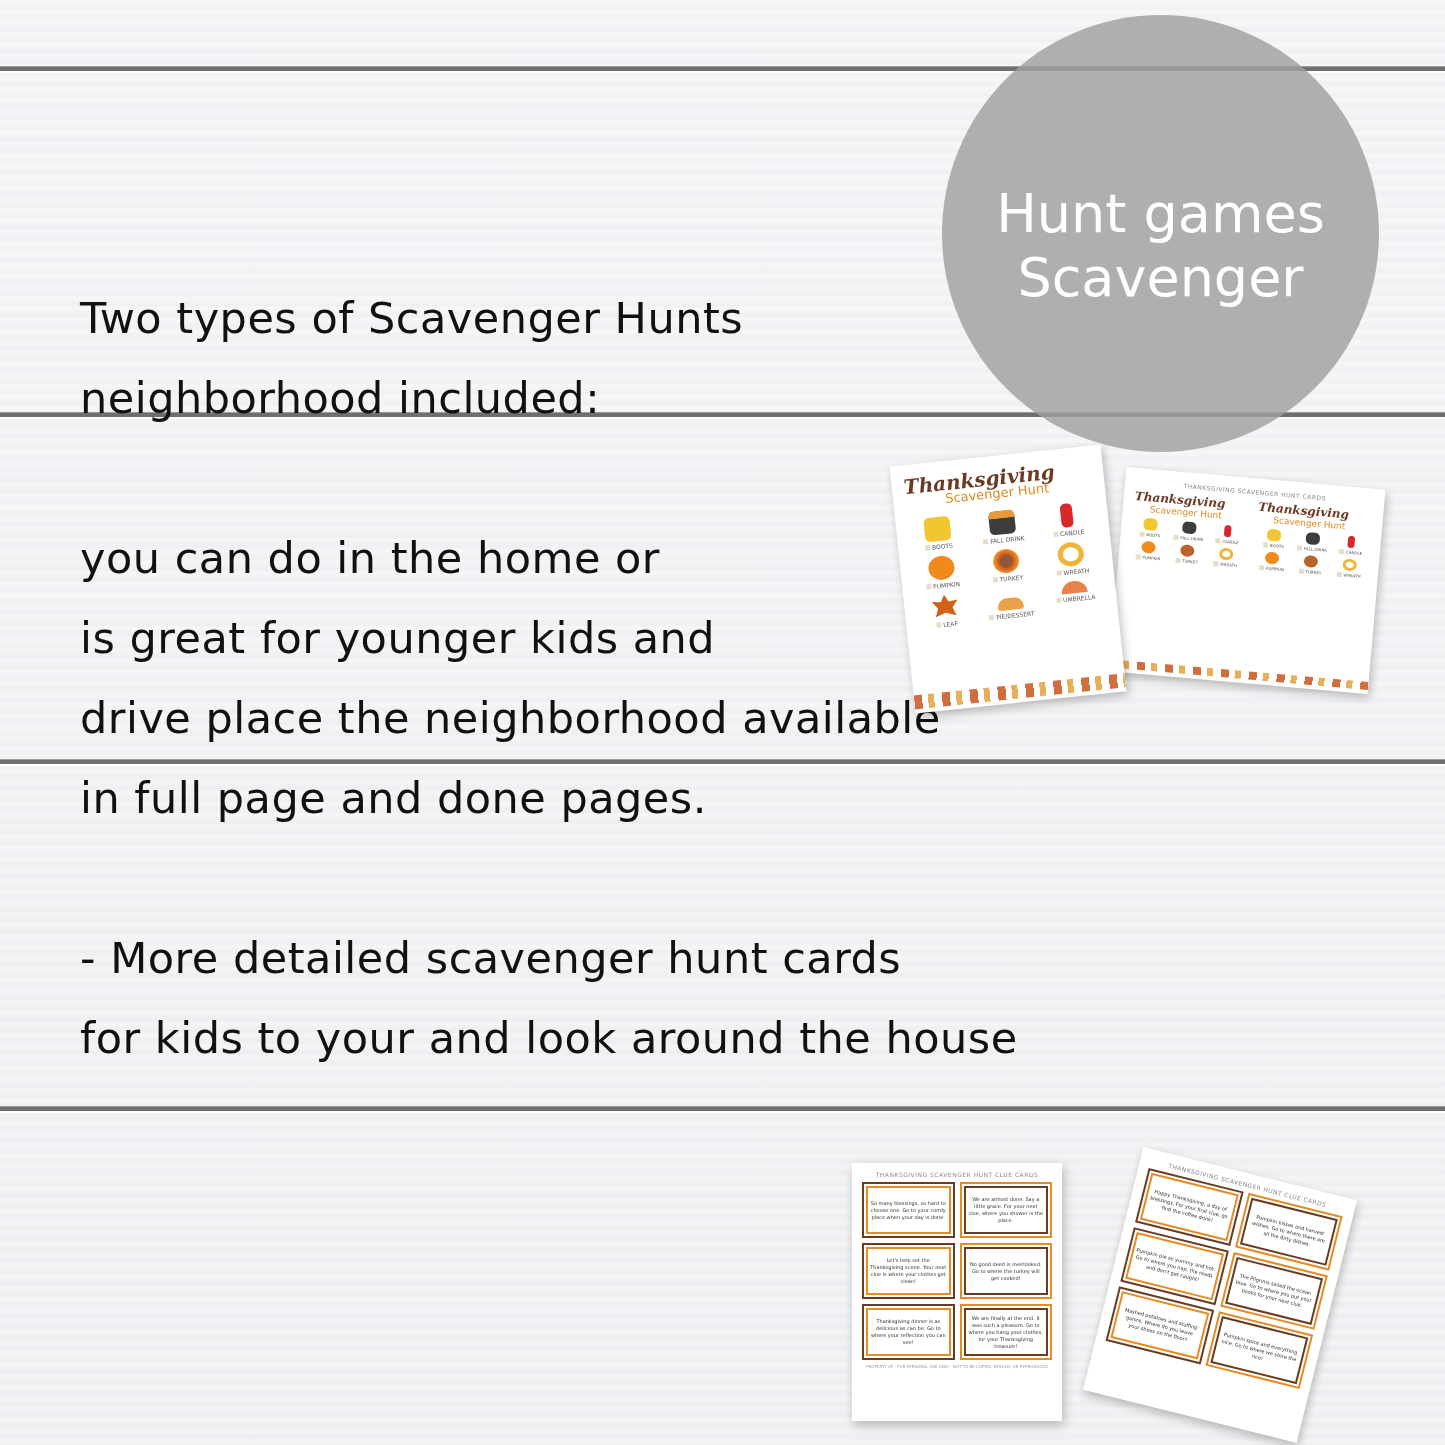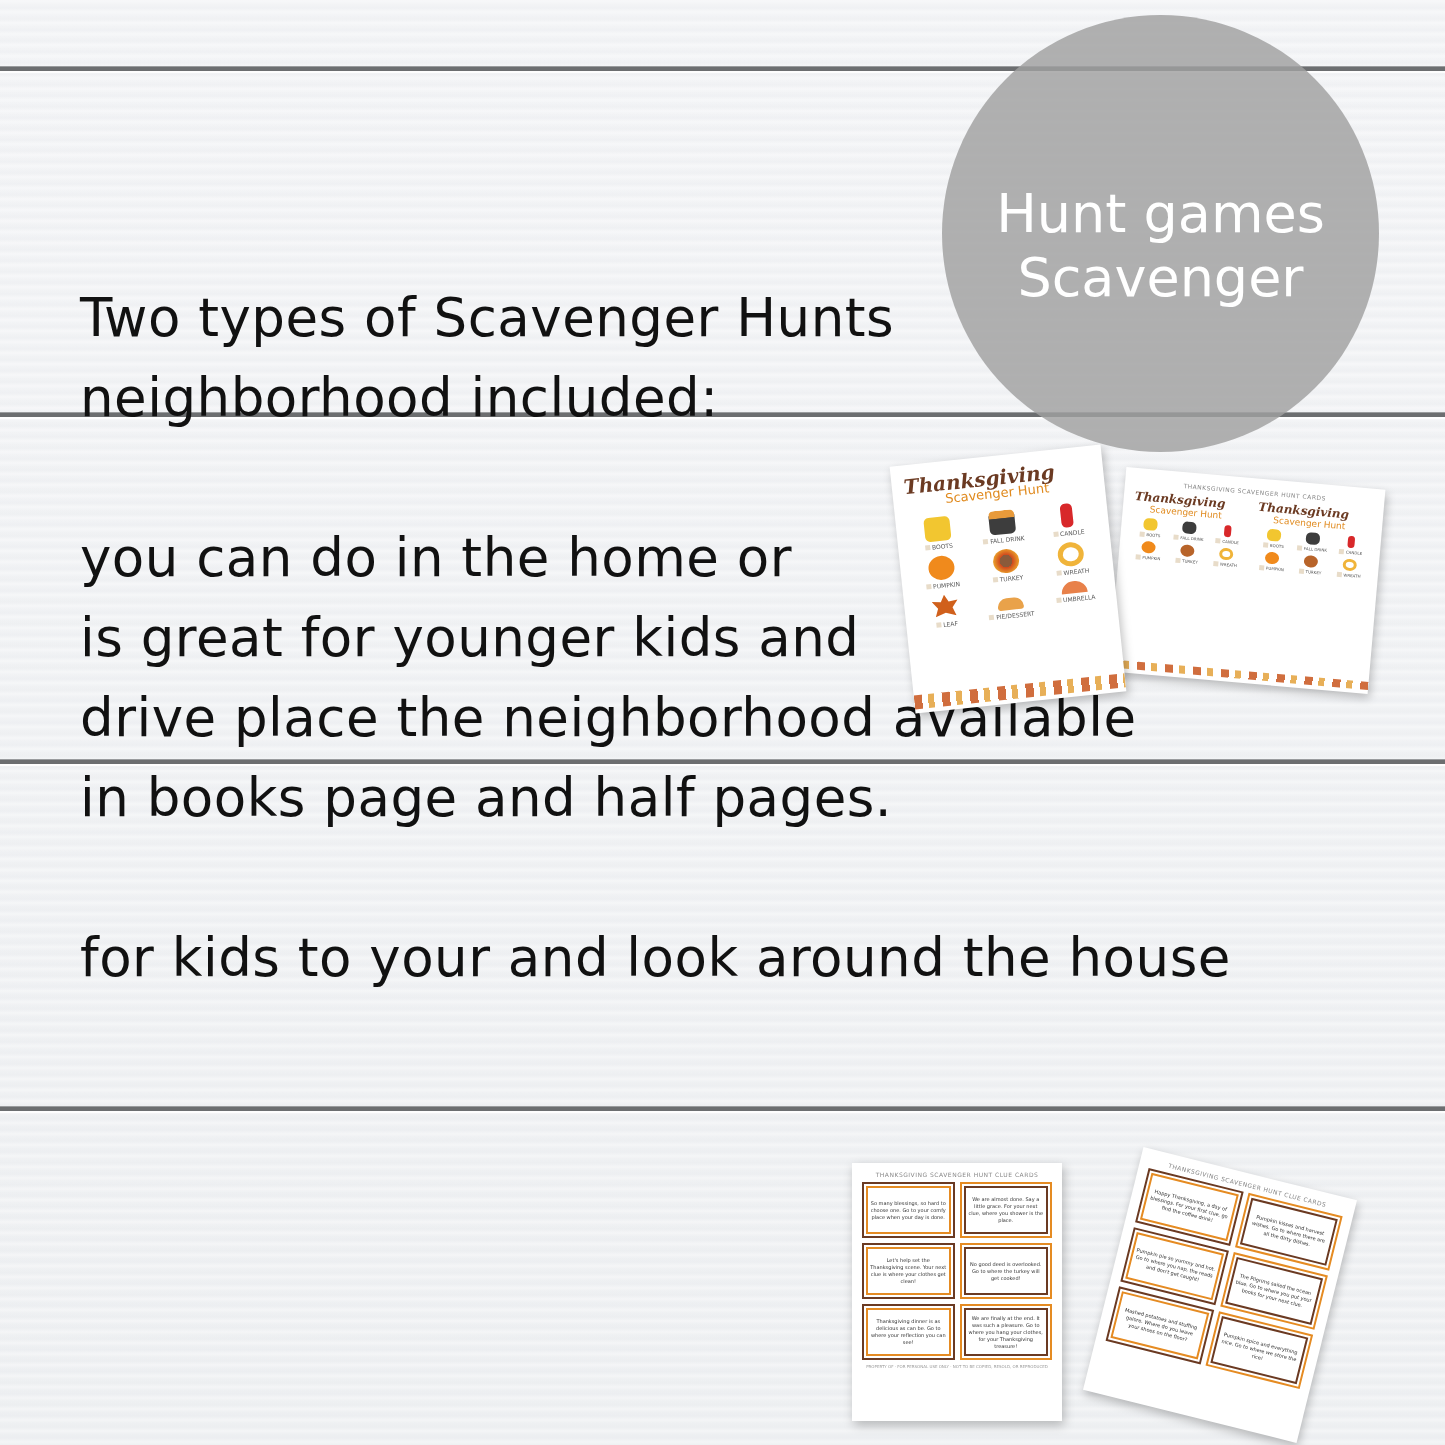--- a/index.html
+++ b/index.html
@@ -11,21 +11,21 @@
   .bg {
     position:absolute; inset:0;
     background:
       repeating-linear-gradient(0deg, rgba(255,255,255,0.0) 0px, rgba(255,255,255,0.35) 3px, rgba(230,232,236,0.25) 7px, rgba(255,255,255,0.0) 11px),
       linear-gradient(180deg,#f3f4f6,#eef0f2);
   }
   .plank-line { position:absolute; left:0; width:1445px; height:4px; background:#6c6e70; border-top:1px solid #9a9c9e; box-shadow:0 2px 1px rgba(255,255,255,0.9); }
 
   .main-text {
     position:absolute; left:80px; top:278px; width:1200px;
-    color:#111; font-size:53px; line-height:80px; font-weight:normal;
+    color:#111; font-size:43px; line-height:80px; font-weight:normal;
     letter-spacing:0.5px;
   }
   .main-text .line { white-space:nowrap; height:80px; }
   .main-text .gap { height:80px; }
 
   .badge {
     position:absolute; left:942px; top:15px; width:437px; height:437px; border-radius:50%;
     background:rgba(160,160,160,0.82);
     display:flex; flex-direction:column; align-items:center; justify-content:center;
     color:#fff; font-size:54px; line-height:64px; text-align:center; padding-top:24px; box-sizing:border-box;
@@ -72,22 +72,23 @@
   <div>Scavenger</div>
 </div>
 
 <div class="main-text">
   <div class="line">Two types of Scavenger Hunts</div>
   <div class="line">neighborhood included:</div>
   <div class="gap"></div>
   <div class="line">you can do in the home or</div>
   <div class="line">is great for younger kids and</div>
   <div class="line">drive place the neighborhood available</div>
-  <div class="line">in books page and half pages.</div>
+  <div class="line">in full page and done pages.</div>
   <div class="gap"></div>
+  <div class="line">- More detailed scavenger hunt cards</div>
   <div class="line">for kids to your and look around the house</div>
 </div>
 
 <div class="sheet sheet-1">
   <div style="padding:10px 8px 2px 12px;">
     <div class="script-title" style="font-size:20px;">Thanksgiving</div>
     <div class="sub-title" style="font-size:13px; margin-left:40px; margin-top:-4px;">Scavenger Hunt</div>
   </div>
   <div class="item-grid" style="margin-top:8px;">
     <div class="item">

